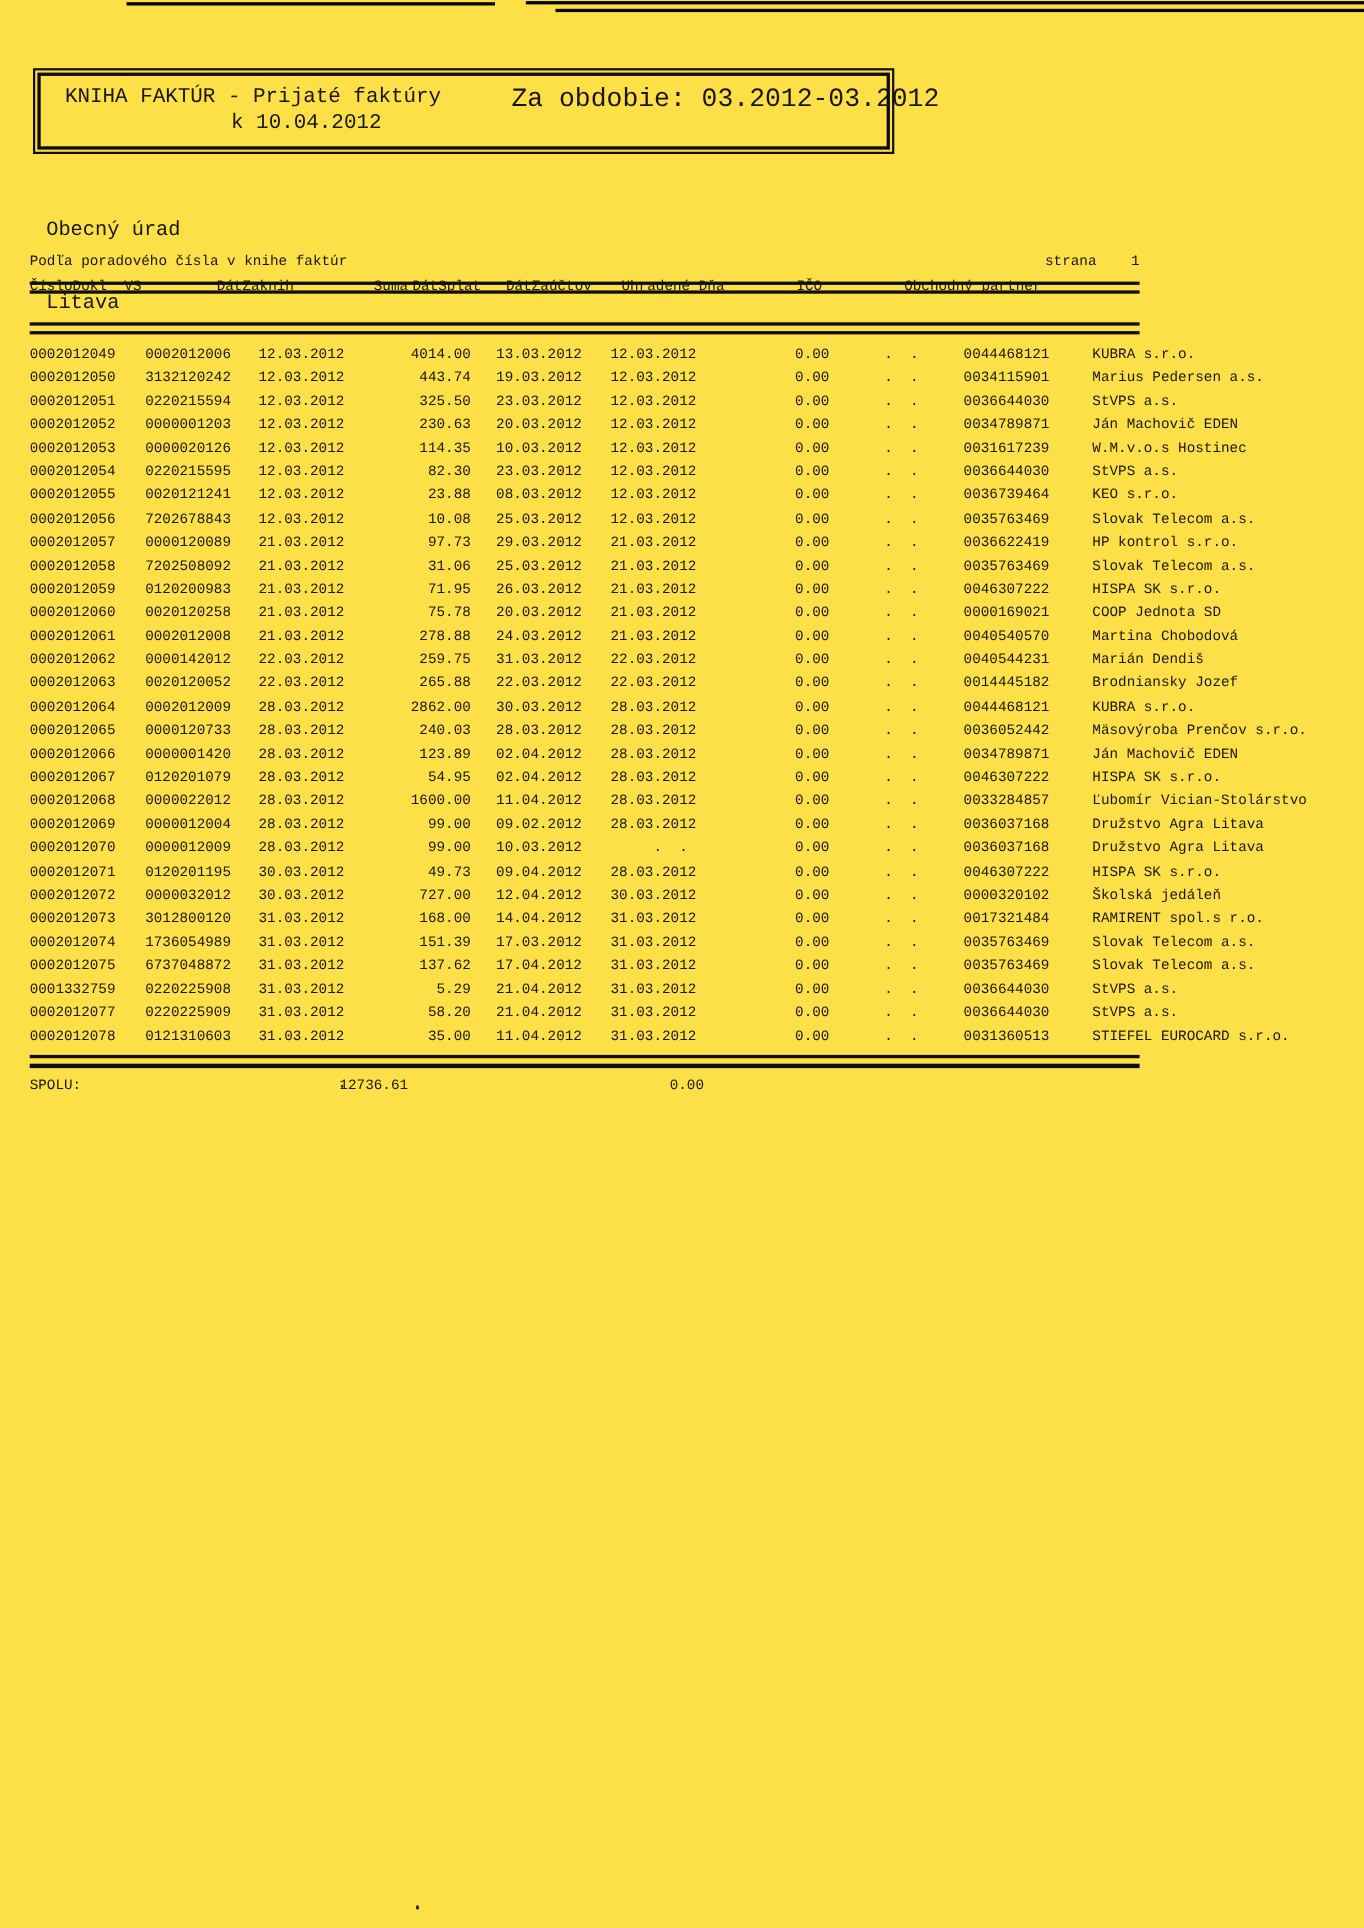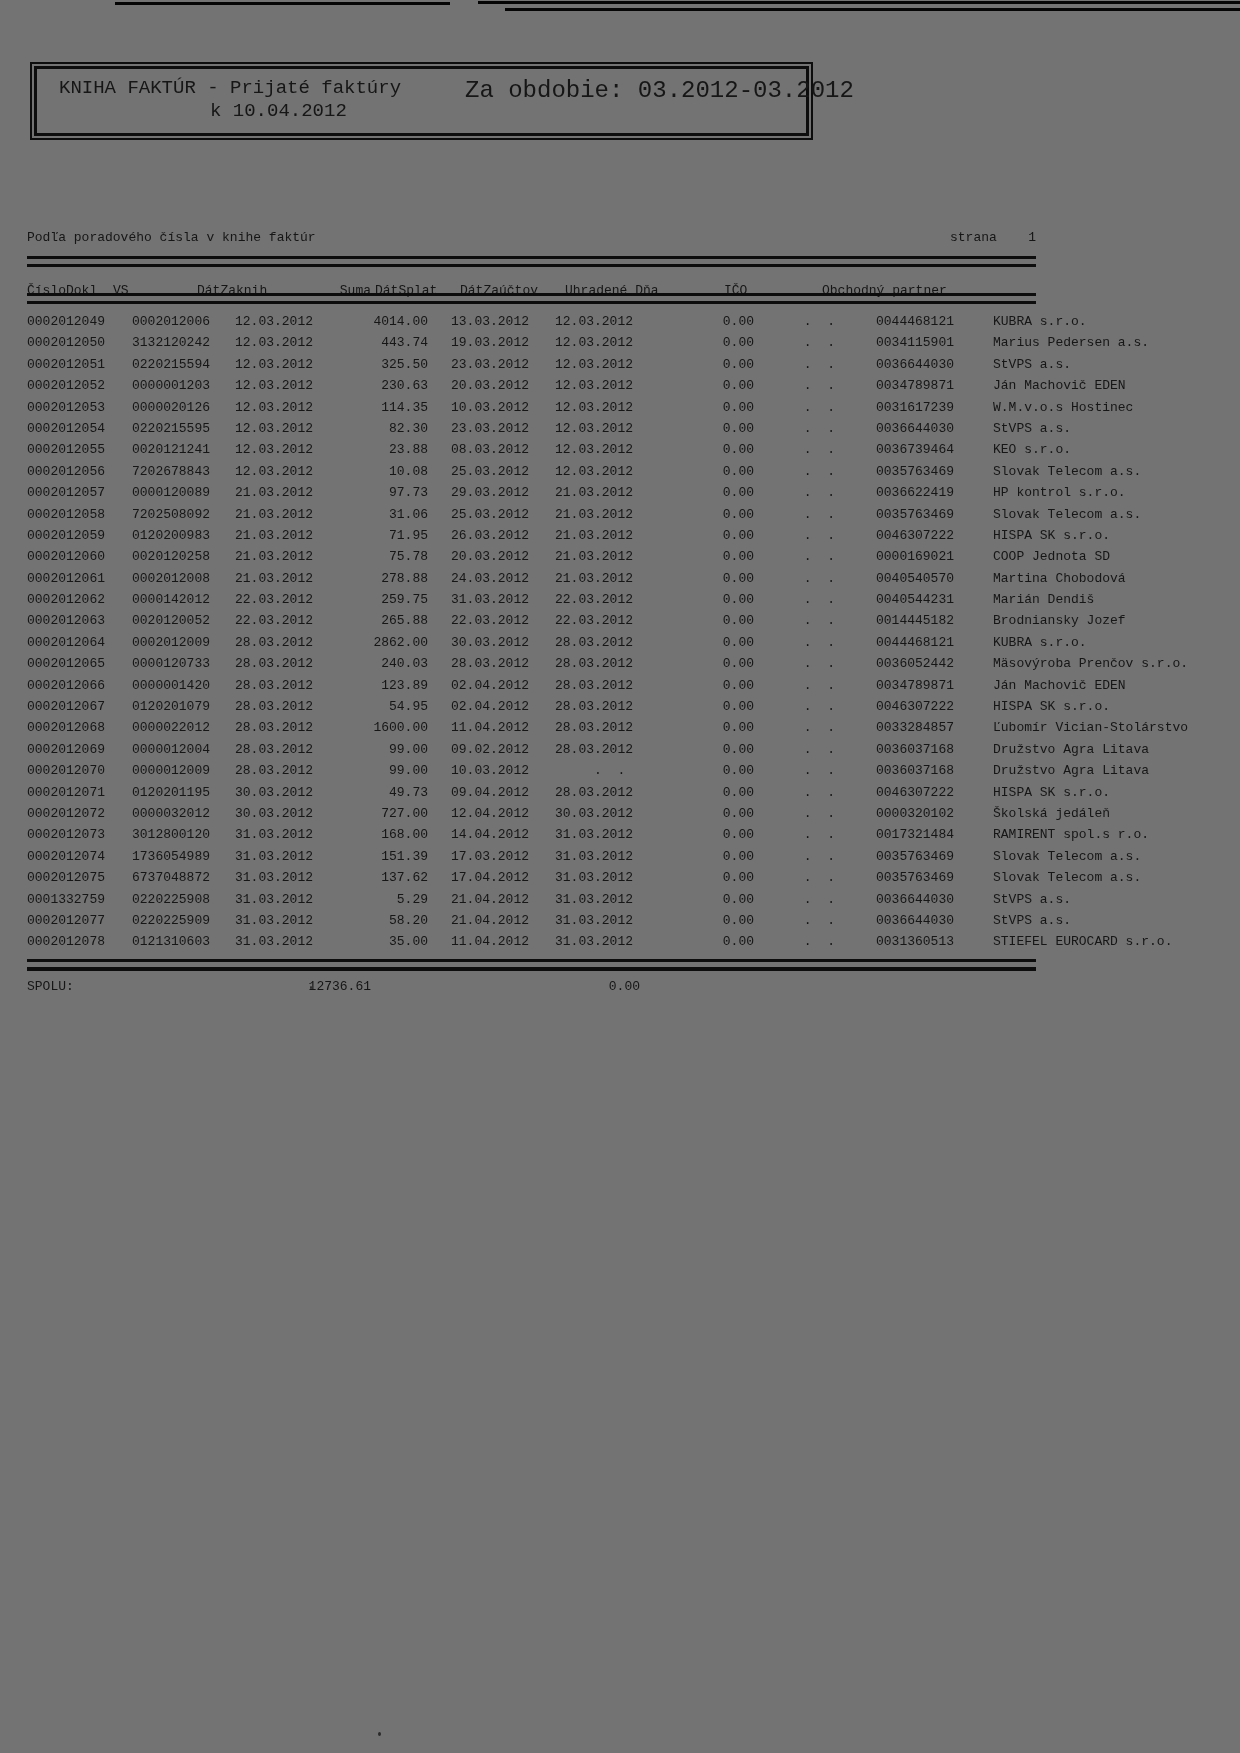--- a/index.html
+++ b/index.html
@@ -1,17 +1,17 @@
 <!DOCTYPE html>
 <html><head>
 <meta charset="utf-8">
 <style>
   html,body { margin:0; padding:0; background:#ffffff; }
   .page {
-    position:relative; width:1240px; height:1753px; background:#737373;
+    position:relative; width:1240px; height:1753px; background:#fde047;
     font-family:"Liberation Mono","DejaVu Sans Mono",monospace;
     color:#161616; overflow:hidden;
   }
   .artifact { position:absolute; background:#050505; }
   .dotmark  { position:absolute; background:#2a2a2a; border-radius:50%; }
 
   
   .header-box { position:absolute; left:30px; top:62px; width:779px; border:2px solid #0d0d0d; }
   .hb-inner   { border:3px solid #0d0d0d; margin:2px; padding:8px 0 10px 22px; position:relative; }
   .hb-title   { font-size:19px; line-height:23px; white-space:pre; }
@@ -25,21 +25,21 @@
               display:flex; justify-content:space-between; white-space:pre; }
 
   .rule { position:absolute; left:27px; width:1009px; height:5px; box-sizing:content-box;
           border-top:3px solid #0d0d0d; border-bottom:3px solid #0d0d0d; }
   .rule1 { top:256px; }
   .rule2 { top:293px; }
   .rule3 { top:959px; border-bottom-width:4px; }
 
   .grid { display:grid; grid-template-columns:86px 84px 110px 64px 89px 105px 75px 70px 112px 1fr;
           font-size:13px; }
-  .thead { position:absolute; left:27px; top:282px; width:1009px; line-height:17px; }
+  .thead { position:absolute; left:27px; top:252px; width:1009px; line-height:17px; }
   .tbody { position:absolute; left:27px; top:311px; width:1009px; }
   .trow  { height:21.4px; line-height:21.4px;gap:19px; }
   .total { position:absolute; left:27px; top:978px; width:1009px; line-height:17px; }
 
   .cell { white-space:pre; overflow:visible; }
   .num  { text-align:right; }
   .c5   { padding-left:4px; }
   .dots { text-align:right; padding-right:8px; }
   .ico  { padding-left:14px; }
   .span2 { grid-column:7 / span 2; }
@@ -54,20 +54,24 @@
   <div class="artifact" style="left:505px; top:8px;  width:735px; height:3px;"></div>
 
   <div class="header-box">
     <div class="hb-inner">
       <div class="hb-title">KNIHA FAKTÚR - Prijaté faktúry</div>
       <div class="hb-asof">k 10.04.2012</div>
       <div class="hb-period">Za obdobie: 03.2012-03.2012</div>
     </div>
   </div>
 
+  <div class="org">
+    <div>Obecný úrad</div>
+    <div>Litava</div>
+  </div>
 
   <div class="sortline">Podľa poradového čísla v knihe faktúr</div>
   <div class="pageno">
     <span>strana</span>
     <span>1</span>
   </div>
 
   <div class="rule rule1"></div>
 
   <div class="thead grid">

